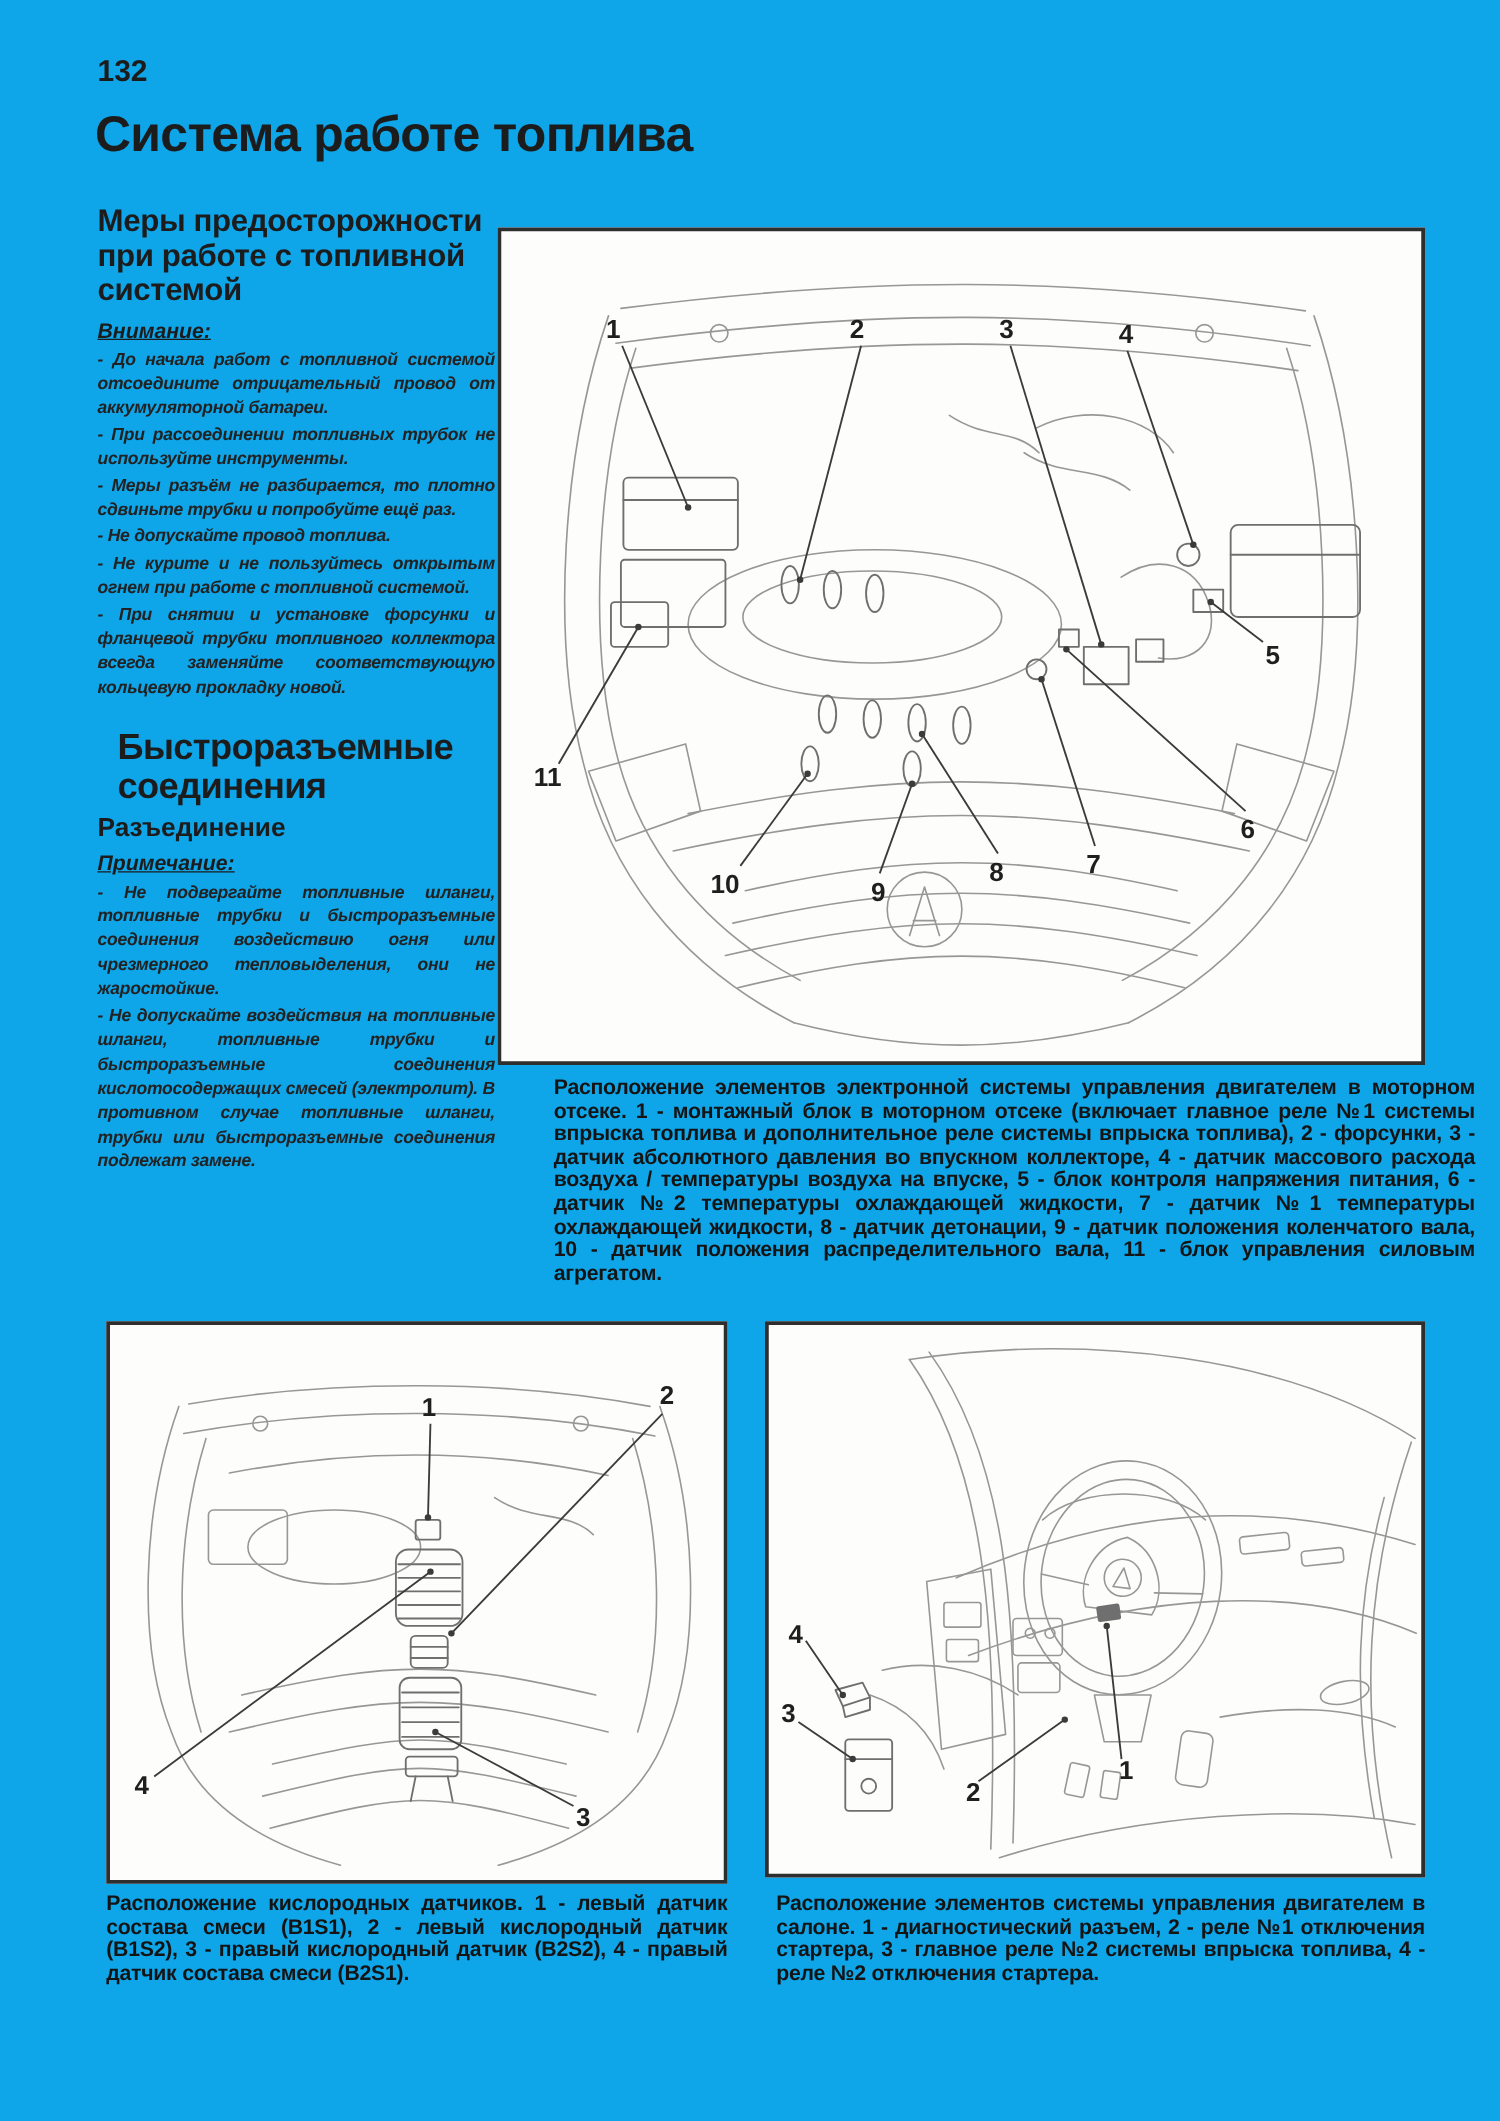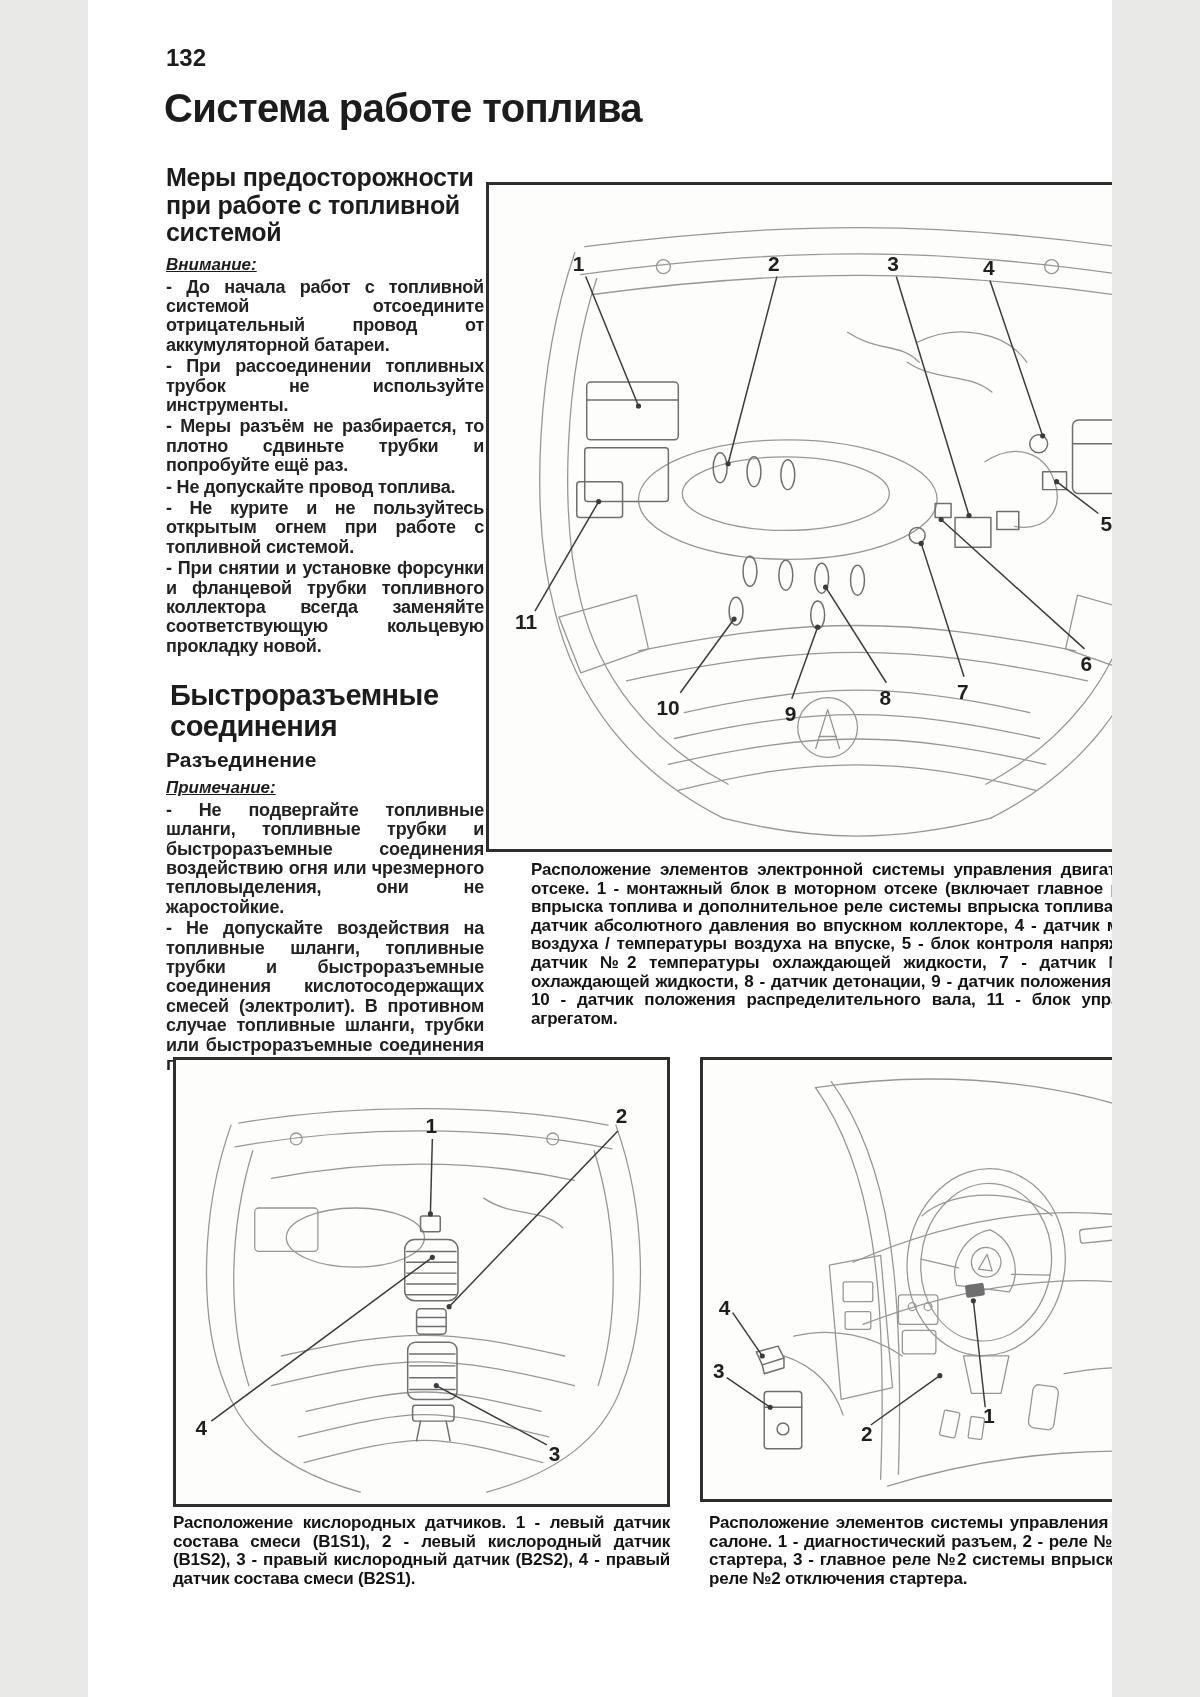--- a/index.html
+++ b/index.html
@@ -1,29 +1,29 @@
 <!DOCTYPE html>
 <html lang="ru"><head>
 <meta charset="utf-8">
 <style>
   html,body{margin:0;padding:0;background:#e9e9e7;}
   .page{
-    position:relative;width:1024px;height:1697px;margin:0 auto;
-    background:#ffffff;color:#1c1c1c;overflow:hidden;
+    position:relative;width:1200px;height:1697px;margin:0 auto;
+    background:#0ea5e9;color:#1c1c1c;overflow:hidden;
     font-family:"Liberation Sans", sans-serif;
   }
   .pageno{position:absolute;left:78px;top:44px;font-size:24px;font-weight:bold;}
   .title{position:absolute;left:76px;top:86px;font-size:40px;font-weight:bold;letter-spacing:-0.6px;white-space:nowrap;}
   .leftcol{position:absolute;left:78px;top:164px;width:318px;}
   .h2a{font-size:25px;font-weight:bold;line-height:1.1;margin:0 0 8px 0;letter-spacing:-0.3px;}
-  .h2b{font-size:29px;font-weight:bold;line-height:1.06;margin:24px 0 6px 4px;letter-spacing:-0.5px;}
+  .h2b{font-size:29px;font-weight:bold;line-height:1.06;margin:24px 0 6px 16px;letter-spacing:-0.5px;}
   .h3{font-size:21px;font-weight:bold;margin:0 0 6px 0;}
   .notelabel{font-size:17px;font-weight:bold;font-style:italic;text-decoration:underline;margin:2px 0 3px 0;}
   .item{
-    font-size:18px;font-weight:bold;line-height:19.4px;
+    font-size:14px;font-weight:bold;font-style:italic;line-height:19.4px;
     text-align:justify;margin:0 0 2px 0;letter-spacing:-0.2px;color:#222;
   }
   .figbox{position:absolute;border:3px solid #2e2e2e;background:#fdfdfc;box-sizing:border-box;}
   #fig1{left:398px;top:182px;width:742px;height:670px;}
   #fig2{left:85px;top:1057px;width:497px;height:450px;}
   #fig3{left:612px;top:1057px;width:528px;height:445px;}
   .caption{
     position:absolute;font-size:17px;font-weight:bold;line-height:18.6px;
     text-align:justify;letter-spacing:-0.2px;color:#141414;
   }

